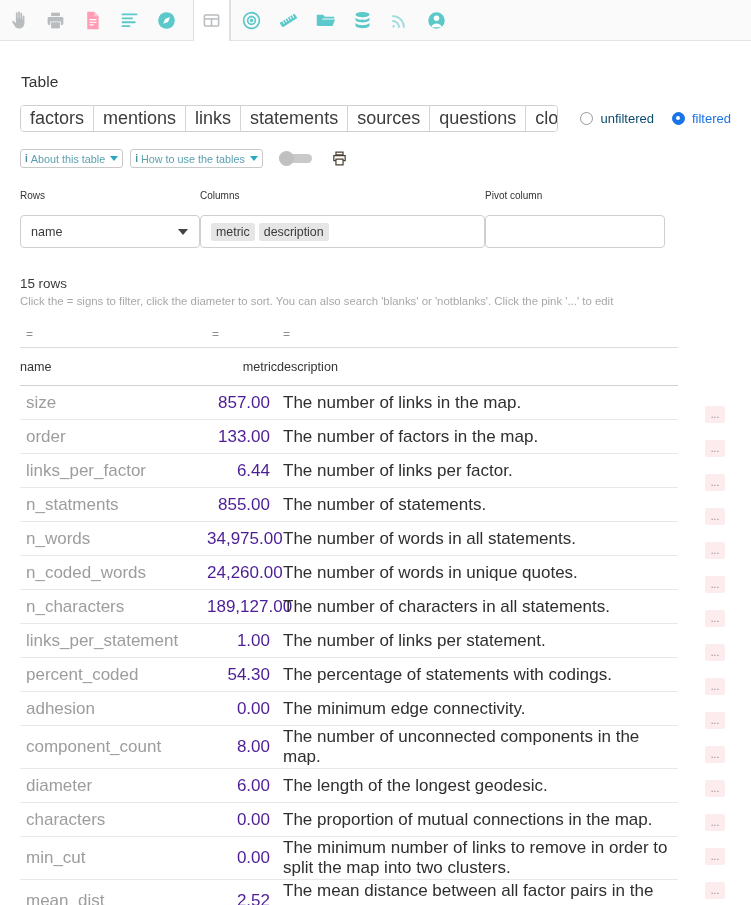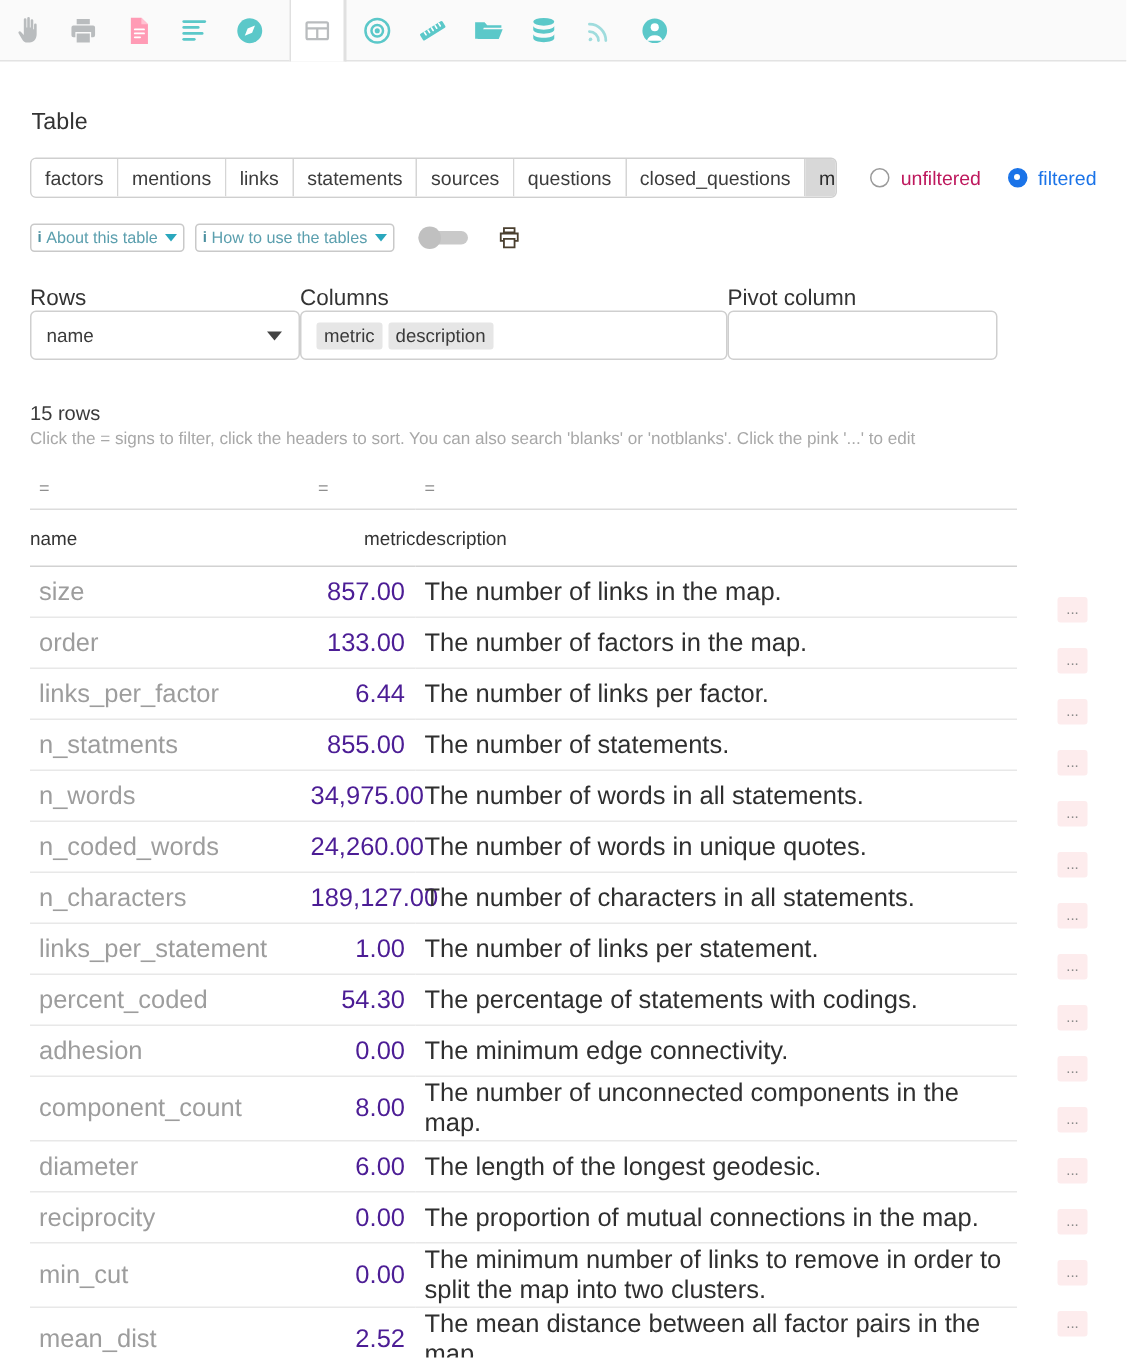--- a/index.html
+++ b/index.html
@@ -71,21 +71,21 @@
     border: 1px solid #cfcfcf;
     border-radius: 4px;
     overflow: hidden;
     height: 27px;
     background: #fff;
   }
   .tab {
     padding: 0 9px;
     height: 25px;
     line-height: 25px;
-    font-size: 13px;
+    font-size: 18px;
     color: #3c3c3c;
     background: #fff;
     border-right: 1px solid #d5d5d5;
     cursor: pointer;
     white-space: nowrap;
   }
   .tab:last-child { border-right: none; }
   .tab.selected { background: #d8d8d8; color: #2b2b2b; }
 
   .radios {
@@ -114,21 +114,21 @@
     background: #1a73e8;
   }
   .rdot.on::after {
     content: "";
     position: absolute;
     left: 3px; top: 3px;
     width: 4px; height: 4px;
     border-radius: 50%;
     background: #fff;
   }
-  .rlabel { color: #be185d; }
+  .rlabel { color: #0c4a6e; }
   .rlabel.blue { color: #1a73e8; }
 
   
   .info-row {
     display: flex;
     align-items: center;
     margin-top: 17px;
     gap: 7px;
   }
   .info-btn {
@@ -173,23 +173,23 @@
   
   .sel-row {
     display: flex;
     margin-top: 22px;
   }
   .sel-col { }
   .sel-col.rows   { width: 180px; }
   .sel-col.cols   { width: 285px; margin-left: 0; }
   .sel-col.pivot  { width: 180px; }
   .sel-label {
-    font-size: 15px;
+    font-size: 10px;
     color: #333;
-    margin-bottom: 0;
+    margin-bottom: 14px;
     display: block;
   }
   .sel-box {
     height: 33px;
     border: 1px solid #cfcfcf;
     border-radius: 4px;
     background: #fff;
     display: flex;
     align-items: center;
     padding: 0 10px;
@@ -485,21 +485,21 @@
 
     <div class="sel-col pivot">
       <span class="sel-label">Pivot column</span>
       <div class="sel-box">
         <span class="val"></span>
       </div>
     </div>
   </div>
 
   <div class="rows-count">15 rows</div>
-  <div class="rows-hint">Click the = signs to filter, click the headers to sort. You can also search 'blanks' or 'notblanks'. Click the pink '...' to edit</div>
+  <div class="rows-hint">Click the = signs to filter, click the diameter to sort. You can also search 'blanks' or 'notblanks'. Click the pink '...' to edit</div>
 
   <div class="tbl-wrap">
     <table class="grid">
       <colgroup>
         <col class="c-name">
           <col class="c-metric">
           <col class="c-desc">
       </colgroup>
       <thead>
         <tr class="eq-row">
@@ -568,21 +568,21 @@
           <td class="c1">component_count</td>
           <td class="c2">8.00</td>
           <td class="c3">The number of unconnected components in the map.</td>
         </tr>
         <tr class="drow">
           <td class="c1">diameter</td>
           <td class="c2">6.00</td>
           <td class="c3">The length of the longest geodesic.</td>
         </tr>
         <tr class="drow">
-          <td class="c1">reciprocity</td>
+          <td class="c1">characters</td>
           <td class="c2">0.00</td>
           <td class="c3">The proportion of mutual connections in the map.</td>
         </tr>
         <tr class="drow">
           <td class="c1">min_cut</td>
           <td class="c2">0.00</td>
           <td class="c3">The minimum number of links to remove in order to split the map into two clusters.</td>
         </tr>
         <tr class="drow">
           <td class="c1">mean_dist</td>

